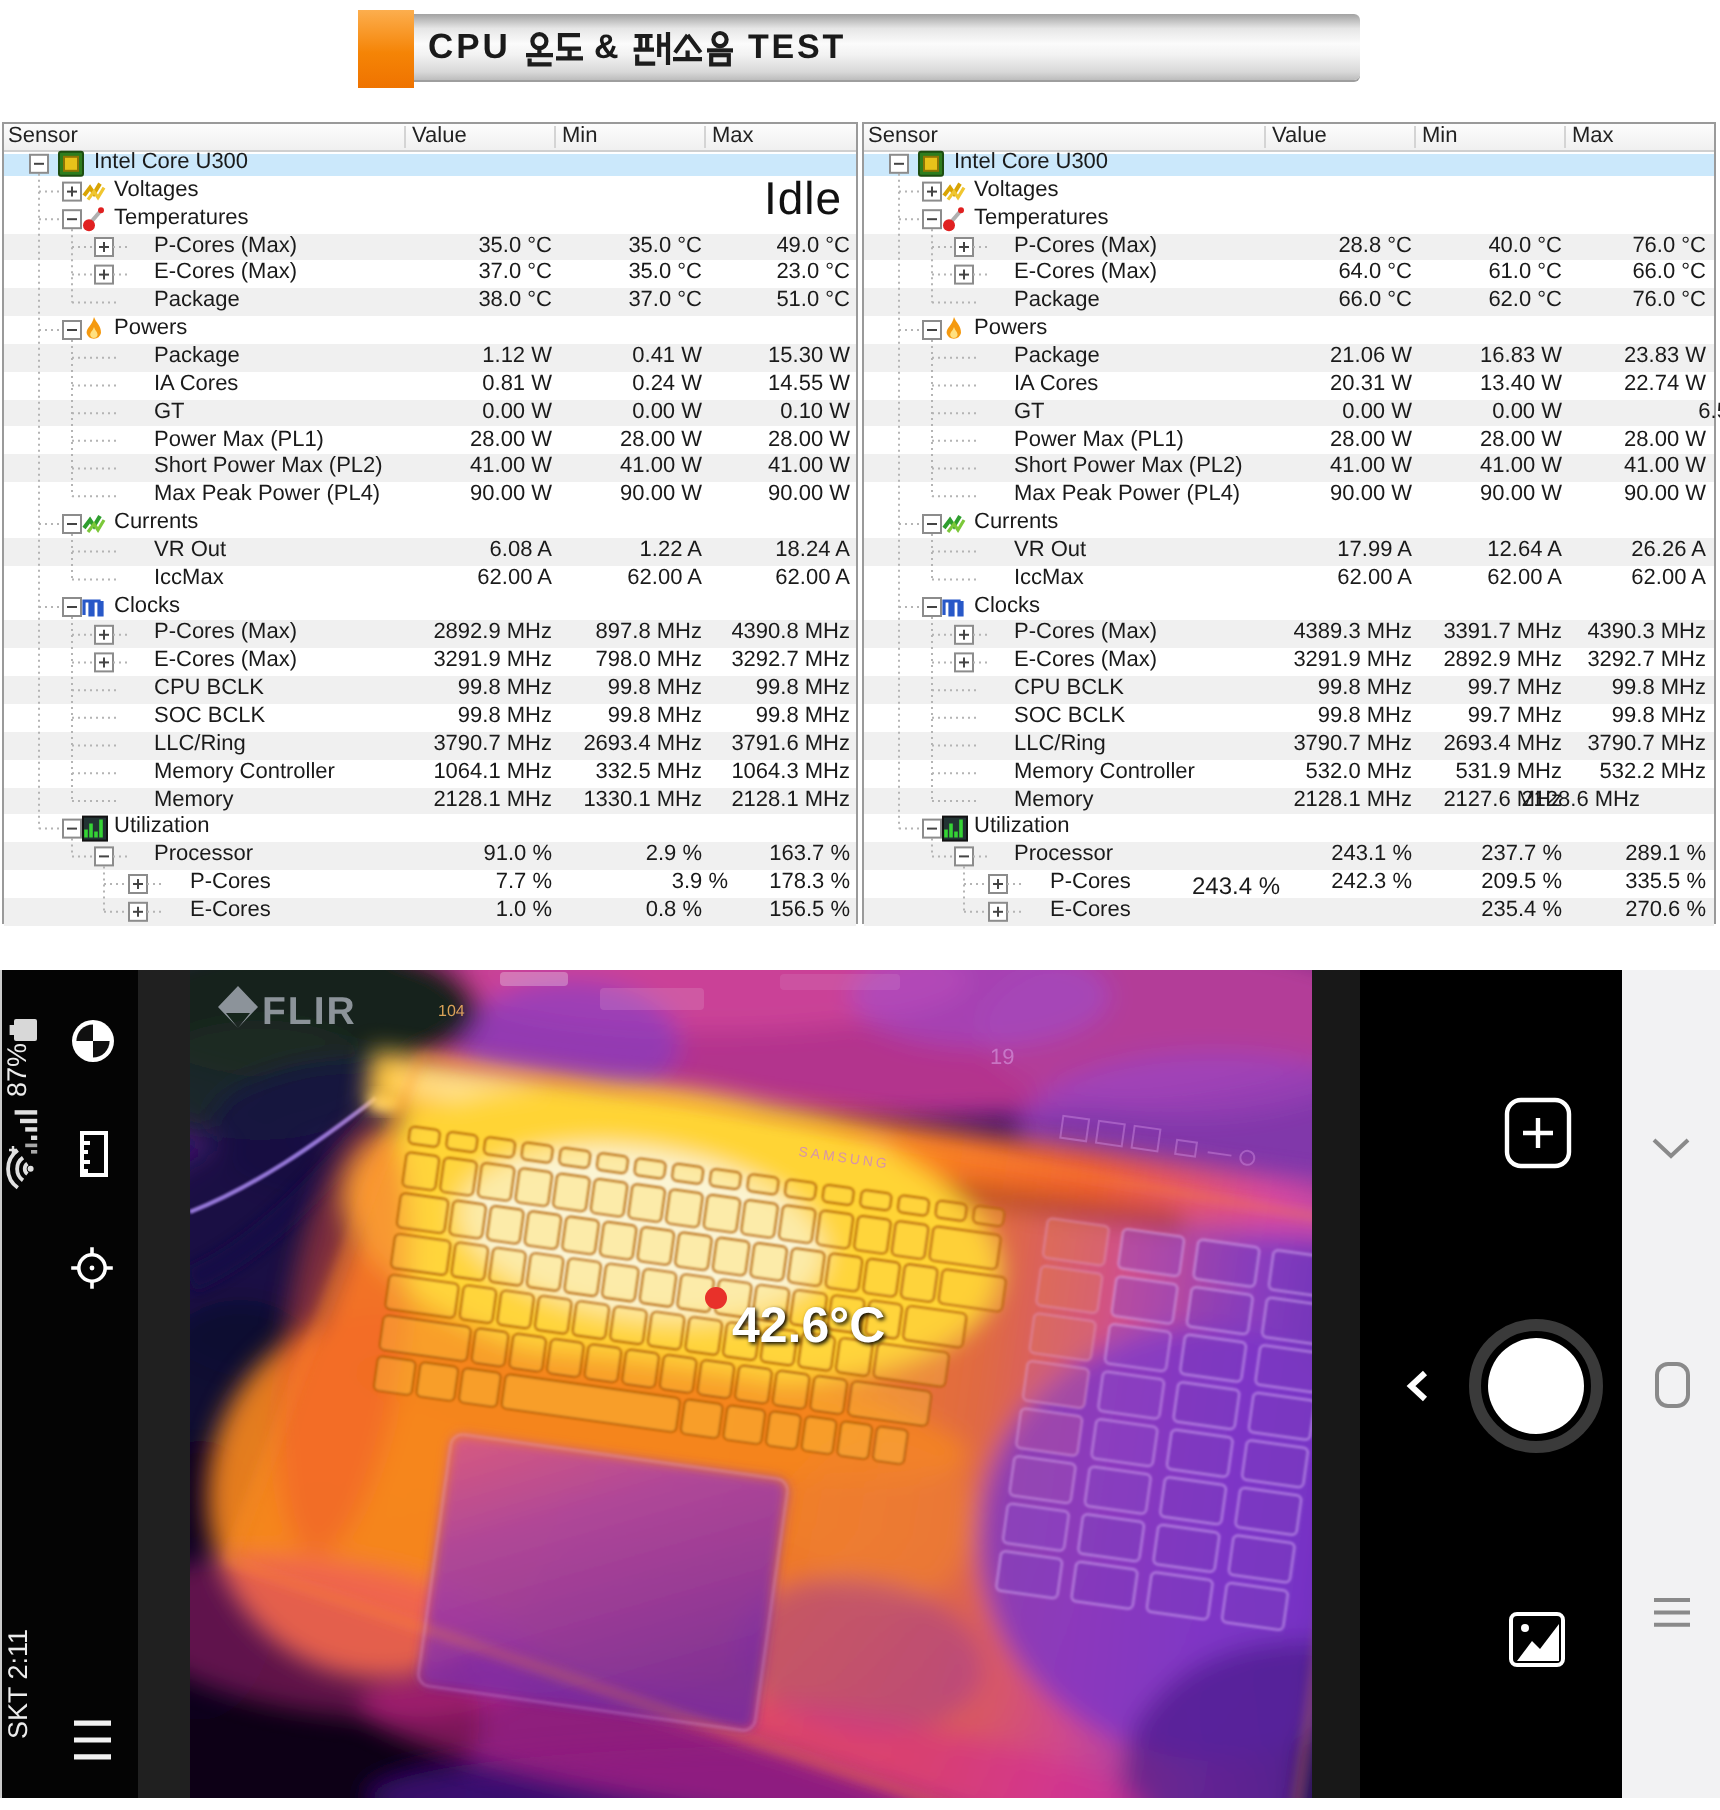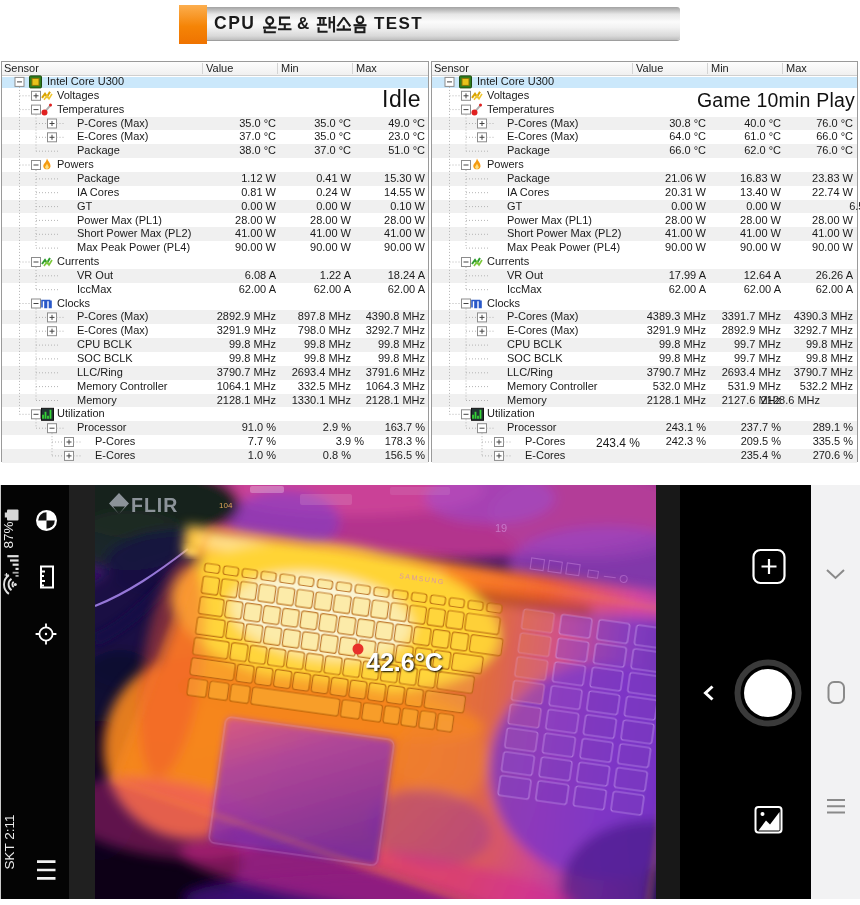--- a/index.html
+++ b/index.html
@@ -255,21 +255,21 @@
     <div style="position:absolute;top:62px;height:13px;line-height:13px;font-size:11px;color:#222;left:434px">Sensor</div>
     <div style="position:absolute;top:62px;height:13px;line-height:13px;font-size:11px;color:#222;left:636px">Value</div>
     <div style="position:absolute;top:62px;height:13px;line-height:13px;font-size:11px;color:#222;left:711px">Min</div>
     <div style="position:absolute;top:62px;height:13px;line-height:13px;font-size:11px;color:#222;left:786px">Max</div>
     <div style="position:absolute;left:432px;top:76.7px;width:425px;height:11px;background:#cbe8fb"></div>
     <div style="position:absolute;left:477px;top:75.0px;height:13.85px;line-height:13.85px;font-size:11px;color:#1a1a1a;white-space:nowrap">Intel Core U300</div>
     <div style="position:absolute;left:487px;top:88.8px;height:13.85px;line-height:13.85px;font-size:11px;color:#1a1a1a;white-space:nowrap">Voltages</div>
     <div style="position:absolute;left:487px;top:102.7px;height:13.85px;line-height:13.85px;font-size:11px;color:#1a1a1a;white-space:nowrap">Temperatures</div>
     <div style="position:absolute;left:432px;top:116.5px;width:425px;height:13.85px;background:#f0f0f0"></div>
     <div style="position:absolute;left:507px;top:116.5px;height:13.85px;line-height:13.85px;font-size:11px;color:#1a1a1a;white-space:nowrap">P-Cores (Max)</div>
-    <div style="position:absolute;left:596px;top:116.5px;width:110px;height:13.85px;line-height:13.85px;font-size:11px;color:#1a1a1a;text-align:right">30.8 °C</div>
+    <div style="position:absolute;left:596px;top:116.5px;width:110px;height:13.85px;line-height:13.85px;font-size:11px;color:#1a1a1a;text-align:right">28.8 °C</div>
     <div style="position:absolute;left:671px;top:116.5px;width:110px;height:13.85px;line-height:13.85px;font-size:11px;color:#1a1a1a;text-align:right">40.0 °C</div>
     <div style="position:absolute;left:743px;top:116.5px;width:110px;height:13.85px;line-height:13.85px;font-size:11px;color:#1a1a1a;text-align:right">76.0 °C</div>
     <div style="position:absolute;left:507px;top:130.4px;height:13.85px;line-height:13.85px;font-size:11px;color:#1a1a1a;white-space:nowrap">E-Cores (Max)</div>
     <div style="position:absolute;left:596px;top:130.4px;width:110px;height:13.85px;line-height:13.85px;font-size:11px;color:#1a1a1a;text-align:right">64.0 °C</div>
     <div style="position:absolute;left:671px;top:130.4px;width:110px;height:13.85px;line-height:13.85px;font-size:11px;color:#1a1a1a;text-align:right">61.0 °C</div>
     <div style="position:absolute;left:743px;top:130.4px;width:110px;height:13.85px;line-height:13.85px;font-size:11px;color:#1a1a1a;text-align:right">66.0 °C</div>
     <div style="position:absolute;left:432px;top:144.2px;width:425px;height:13.85px;background:#f0f0f0"></div>
     <div style="position:absolute;left:507px;top:144.2px;height:13.85px;line-height:13.85px;font-size:11px;color:#1a1a1a;white-space:nowrap">Package</div>
     <div style="position:absolute;left:596px;top:144.2px;width:110px;height:13.85px;line-height:13.85px;font-size:11px;color:#1a1a1a;text-align:right">66.0 °C</div>
     <div style="position:absolute;left:671px;top:144.2px;width:110px;height:13.85px;line-height:13.85px;font-size:11px;color:#1a1a1a;text-align:right">62.0 °C</div>
@@ -460,21 +460,20 @@
       <rect x="64.5" y="437.5" width="9" height="9" fill="#fff" stroke="#8c8c8c"></rect>
       <line x1="66.5" y1="442.0" x2="71.5" y2="442.0" stroke="#444" stroke-width="1"></line>
       <line x1="69.0" y1="439.5" x2="69.0" y2="444.5" stroke="#444" stroke-width="1"></line>
       <line x1="73.5" y1="442.0" x2="81.0" y2="442.0" stroke="#b4b4b4" stroke-width="1" stroke-dasharray="1 2"></line>
       <rect x="64.5" y="451.4" width="9" height="9" fill="#fff" stroke="#8c8c8c"></rect>
       <line x1="66.5" y1="455.9" x2="71.5" y2="455.9" stroke="#444" stroke-width="1"></line>
       <line x1="69.0" y1="453.4" x2="69.0" y2="458.4" stroke="#444" stroke-width="1"></line>
       <line x1="73.5" y1="455.9" x2="81.0" y2="455.9" stroke="#b4b4b4" stroke-width="1" stroke-dasharray="1 2"></line>
     </svg>
 <div style="position:absolute;left:382px;top:86px;font-size:23px;color:#111;letter-spacing:0.5px">Idle</div>
-<div style="position:absolute;left:697px;top:89px;font-size:19.5px;color:#111;letter-spacing:0.2px;white-space:nowrap">Game 10min Play</div>
 
 <svg style="position:absolute;left:95px;top:485px;width:561px;height:414px" viewBox="95 485 561 414" preserveAspectRatio="none">
 <defs>
 <filter id="b6" x="-30%" y="-30%" width="160%" height="160%">
           <feGaussianBlur stdDeviation="6"></feGaussianBlur>
         </filter>
 <filter id="b3" x="-30%" y="-30%" width="160%" height="160%">
           <feGaussianBlur stdDeviation="3"></feGaussianBlur>
         </filter>
 <filter id="b1" x="-20%" y="-20%" width="140%" height="140%">

